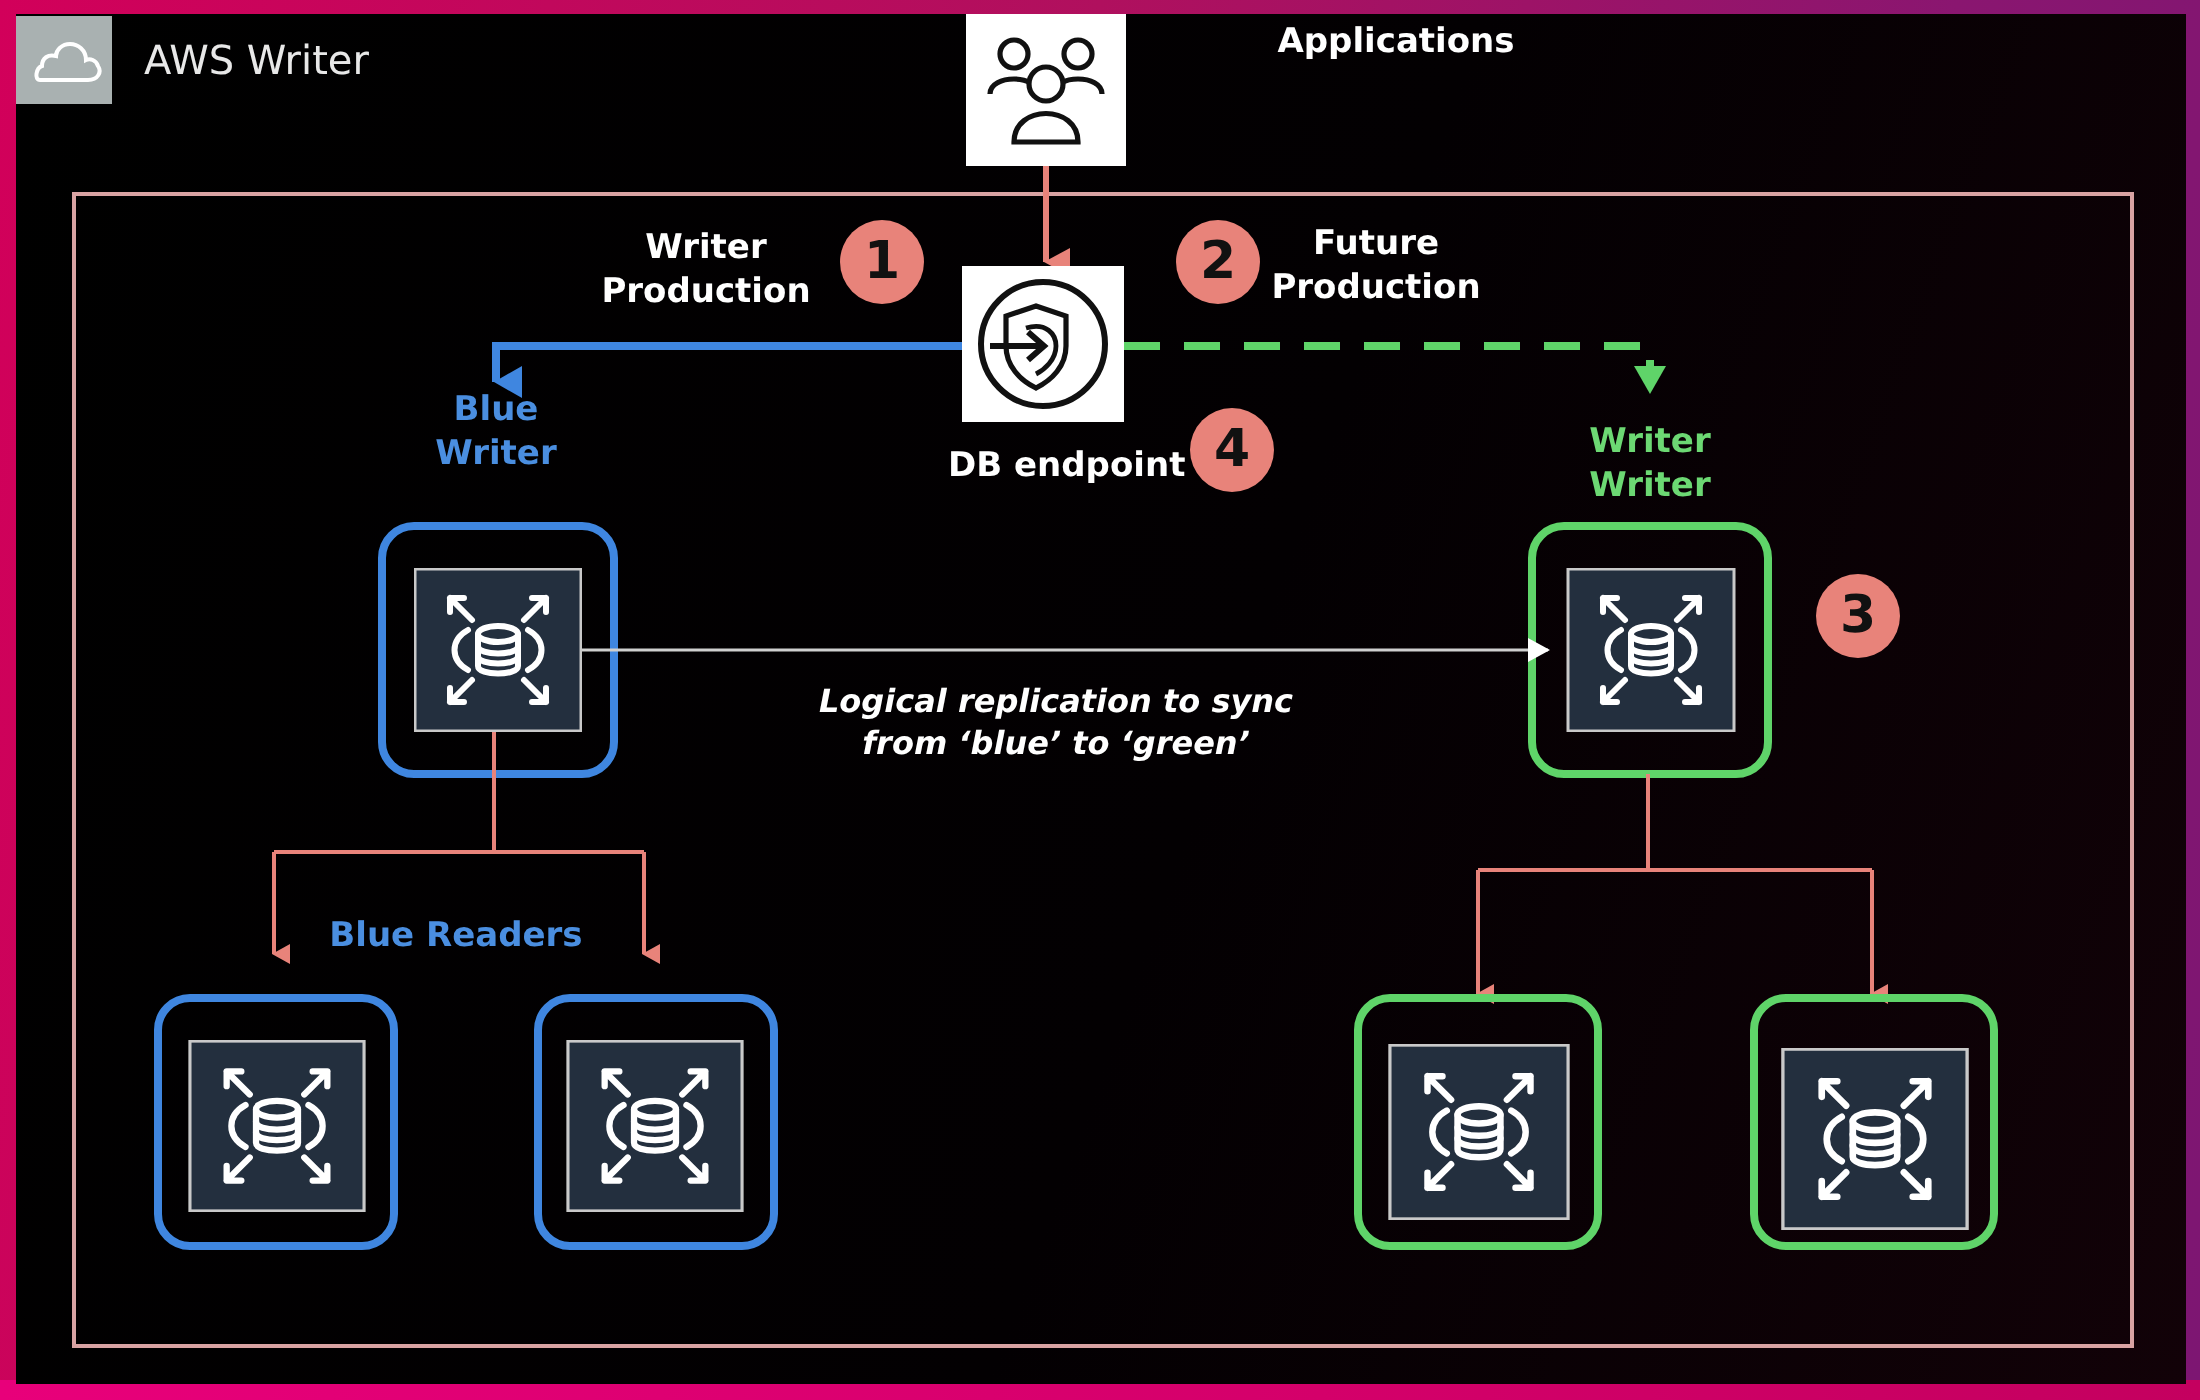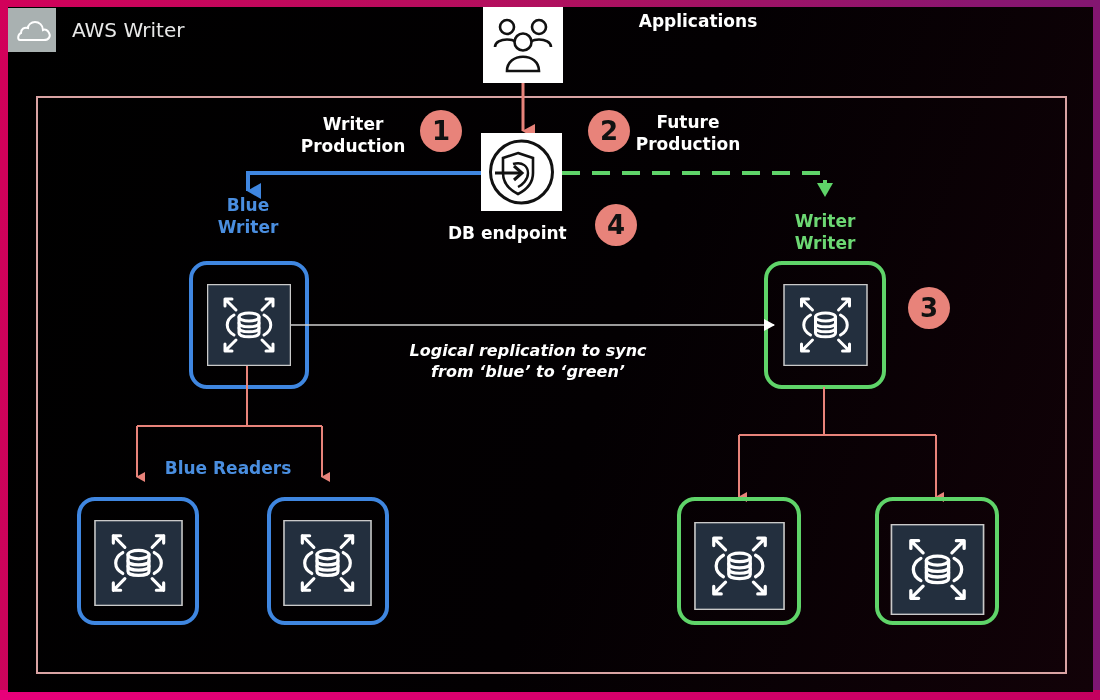--- a/index.html
+++ b/index.html
@@ -151,21 +151,21 @@
 <div class="lbl" style="left:290px;top:106px;width:110px;">
   <div>Writer</div>
   <div>Production</div>
 </div>
 
 <div class="lbl" style="left:625px;top:104px;width:110px;">
   <div>Future</div>
   <div>Production</div>
 </div>
 
-<div class="lbl" style="left:440px;top:215px;width:116px;">DB endpoint</div>
+<div class="lbl" style="left:466px;top:215px;width:116px;">DB endpoint</div>
 
 <div class="badge" style="left:412px;top:103px;">1</div>
 <div class="badge" style="left:580px;top:103px;">2</div>
 <div class="badge" style="left:587px;top:197px;">4</div>
 <div class="badge" style="left:900px;top:280px;">3</div>
 
 <div class="lbl blue" style="left:192px;top:187px;width:96px;">
   <div>Blue</div>
   <div>Writer</div>
 </div>

